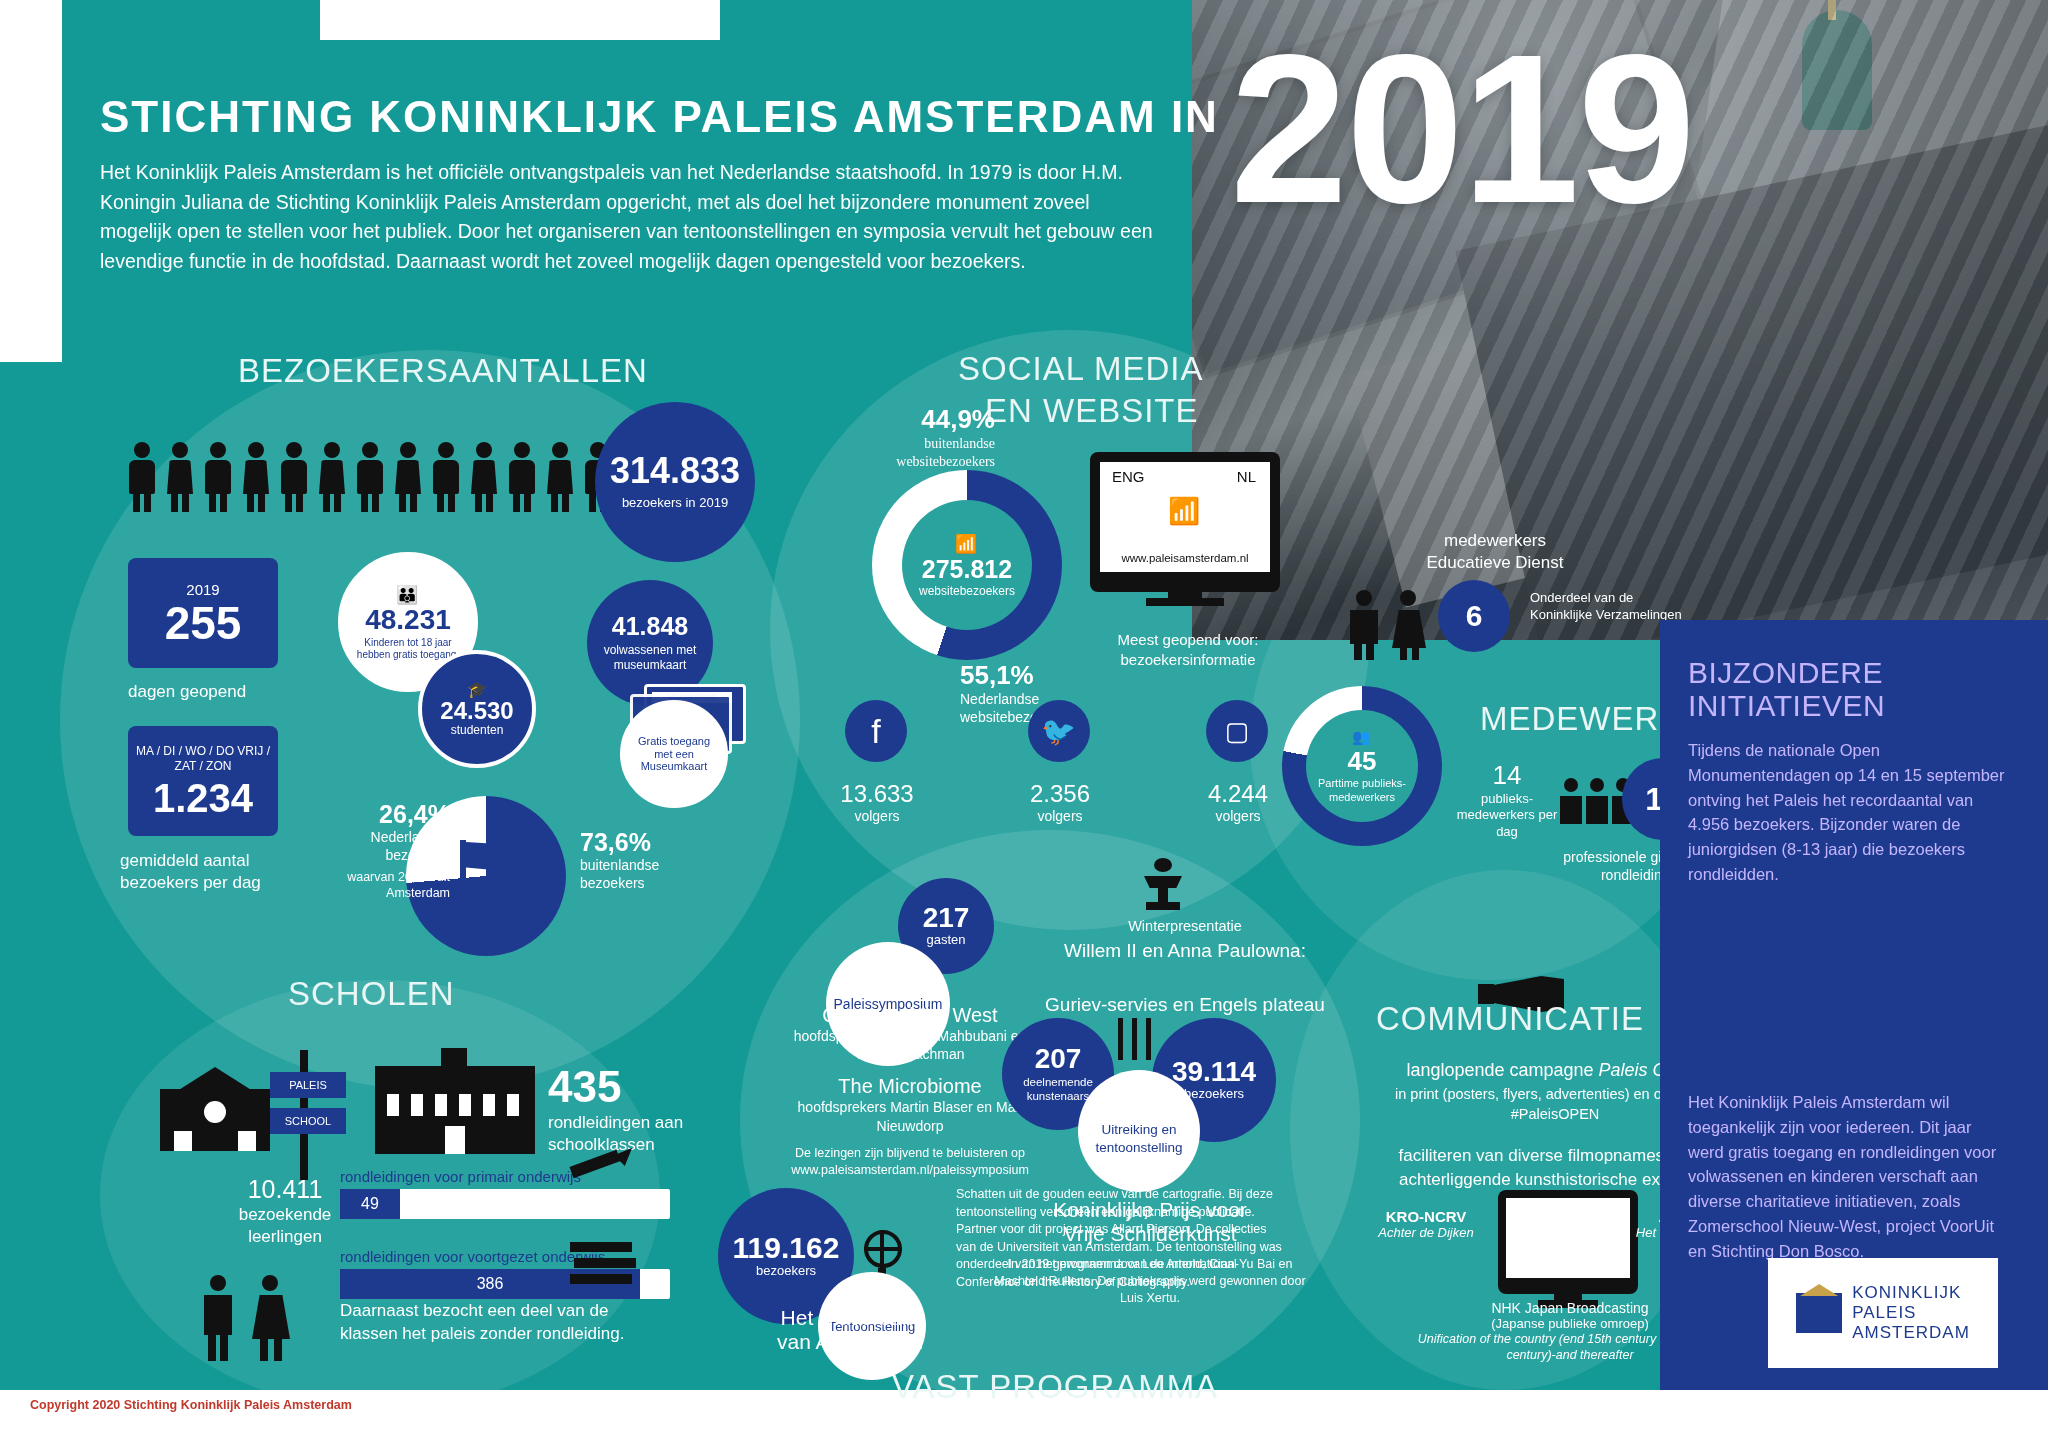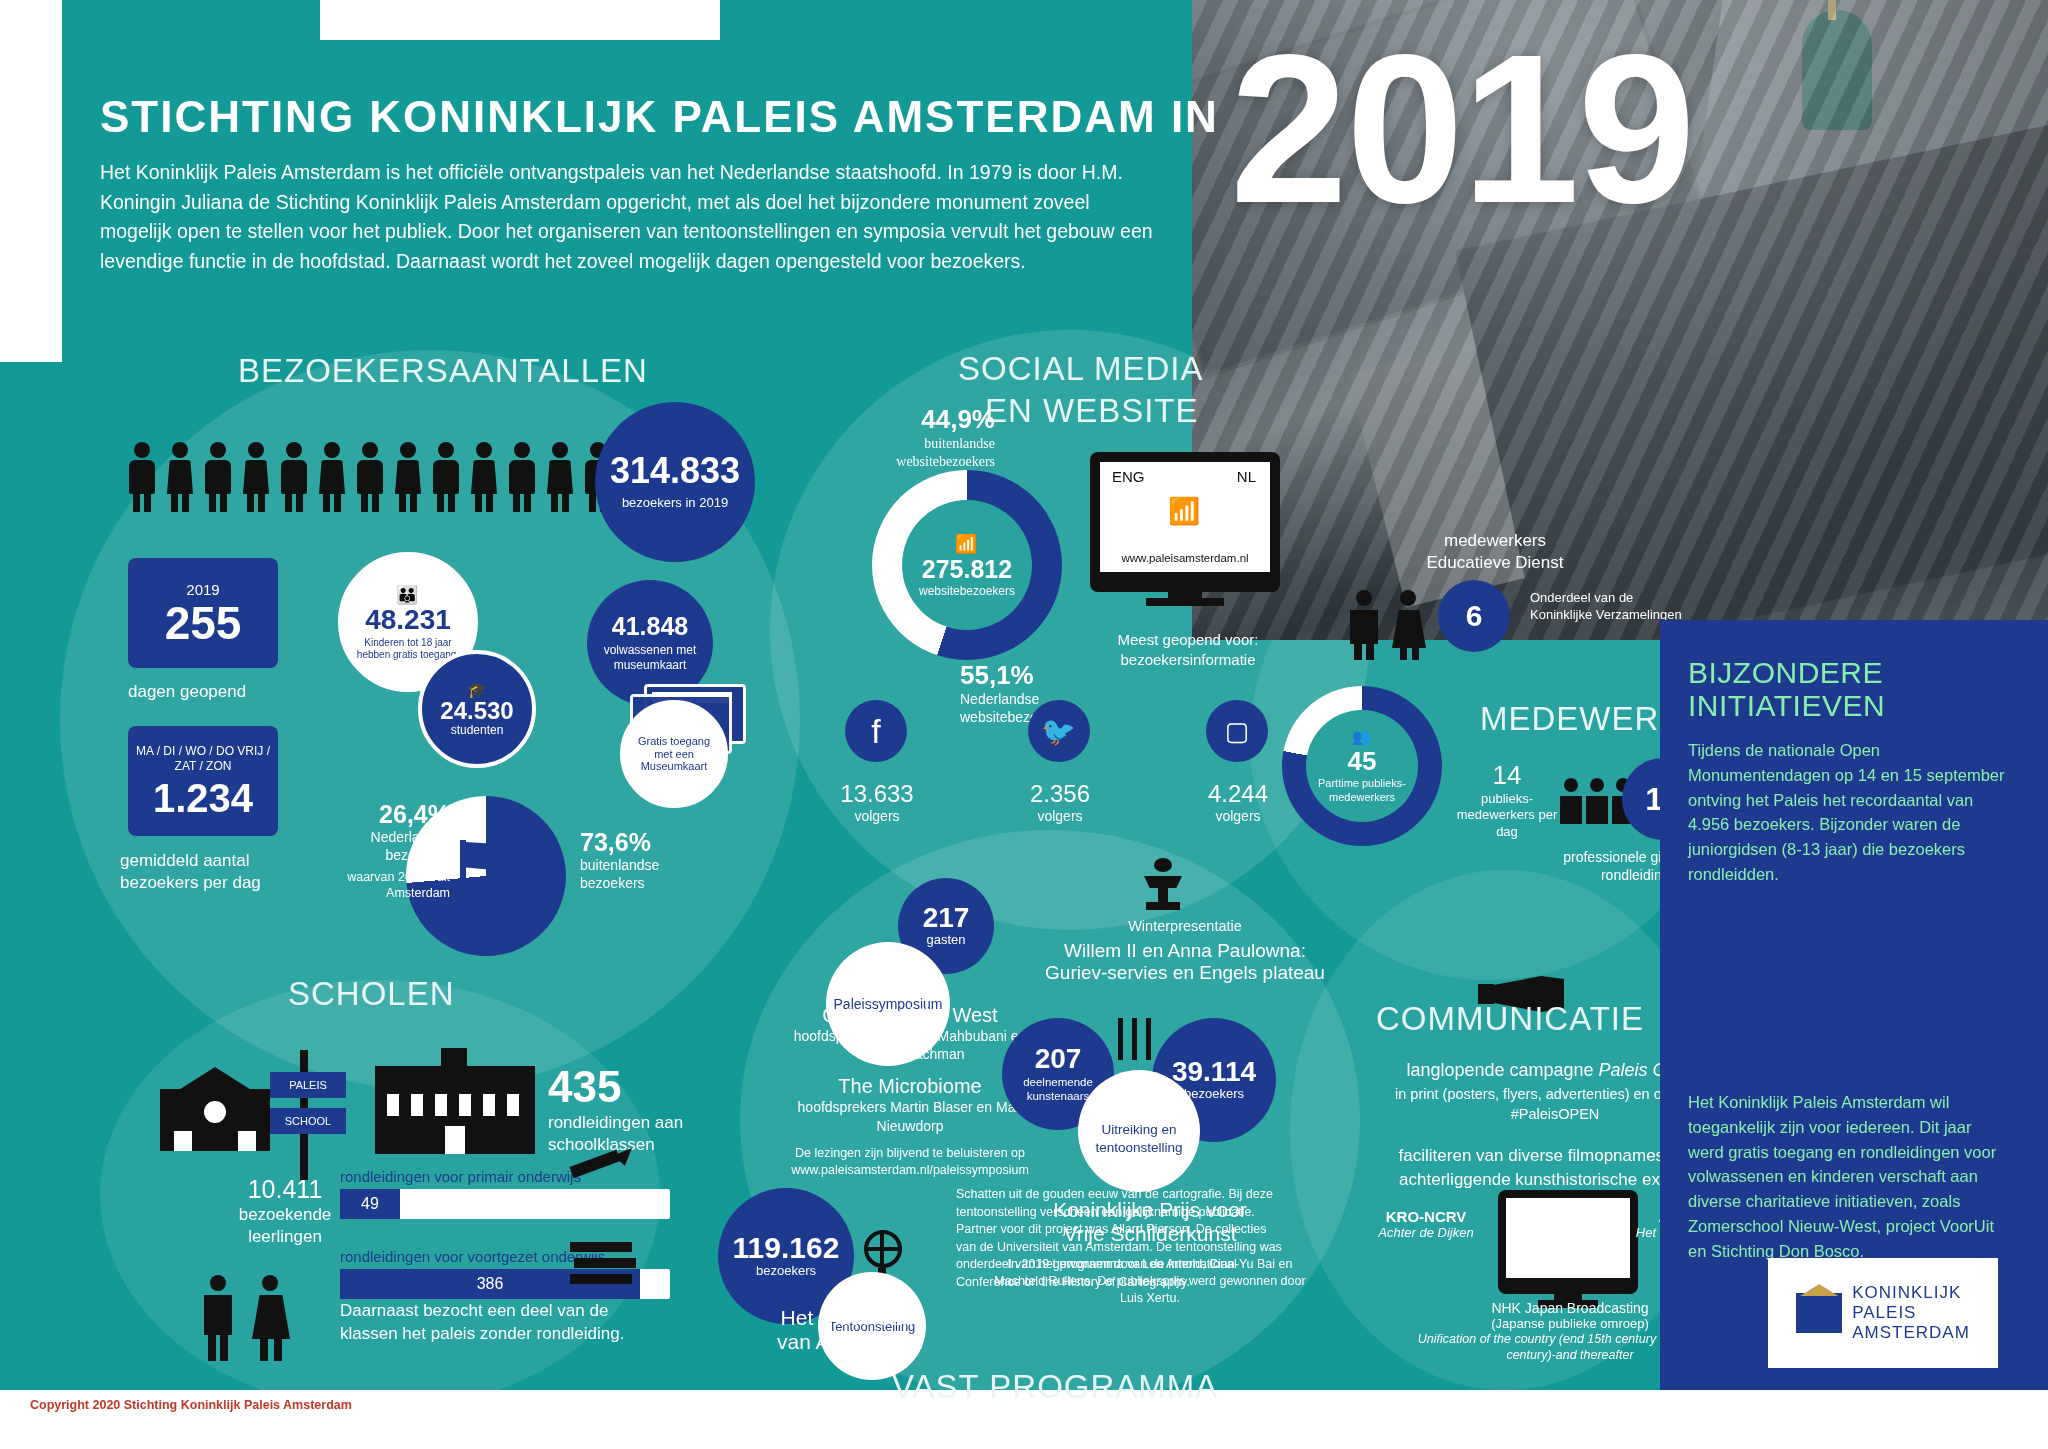--- a/index.html
+++ b/index.html
@@ -82,21 +82,21 @@
   .badge{position:absolute;background:#1e3a8f;color:#fff;border-radius:8px;display:flex;flex-direction:column;align-items:center;justify-content:center;text-align:center;}
 
   .bar-wrap{position:absolute;}
   .bar-label{color:#1e3a8f;font-size:15px;margin-bottom:4px;}
   .bar-track{background:#ffffff;height:30px;width:330px;position:relative;border-radius:2px;}
   .bar-fill{background:#1e3a8f;height:30px;position:absolute;left:0;top:0;color:#fff;font-size:16px;display:flex;align-items:center;justify-content:center;}
 
   .donut{position:absolute;border-radius:50%;}
   .donut .hole{position:absolute;border-radius:50%;background:#26a5a0;}
 
-  .right-panel{position:absolute;left:1660px;top:620px;width:388px;height:770px;background:#1e3a8f;color:#86efac;}
+  .right-panel{position:absolute;left:1660px;top:620px;width:388px;height:770px;background:#1e3a8f;color:#c4b5fd;}
   .rp-title{position:absolute;left:28px;top:36px;width:330px;font-size:30px;line-height:1.1;letter-spacing:.5px;}
   .rp-p{position:absolute;left:28px;width:320px;font-size:16.5px;line-height:1.5;}
 
   .logo-box{position:absolute;left:1768px;top:1258px;width:230px;height:110px;background:#ffffff;display:flex;align-items:center;justify-content:center;}
   .logo-inner{display:flex;align-items:center;gap:10px;}
   .logo-mark{width:46px;height:40px;background:#1e3a8f;position:relative;}
   .logo-mark:before{content:"";position:absolute;left:4px;top:-9px;width:38px;height:12px;background:#c8a24a;clip-path:polygon(50% 0,100% 100%,0 100%);}
   .logo-txt{color:#1e3a8f;font-size:17px;line-height:1.18;letter-spacing:1px;}
 
   .copyright{position:absolute;left:30px;top:1398px;color:#c0392b;font-size:12.5px;font-weight:bold;}
@@ -481,21 +481,21 @@
 
 <div class="icon" style="left:1140px;top:858px;width:46px;height:52px;">
   <div style="position:absolute;left:14px;top:0;width:18px;height:14px;border-radius:50%;background:#111;"></div>
   <div style="position:absolute;left:4px;top:18px;width:38px;height:12px;background:#111;clip-path:polygon(0 0,100% 0,85% 100%,15% 100%);"></div>
   <div style="position:absolute;left:18px;top:30px;width:10px;height:14px;background:#111;"></div>
   <div style="position:absolute;left:6px;top:44px;width:34px;height:8px;background:#111;"></div>
 </div>
 <div class="txt w" style="left:1020px;top:918px;width:330px;text-align:center;">
   <div style="font-size:14.5px;">Winterpresentatie</div>
   <div style="font-size:19px;margin-top:6px;">Willem II en Anna Paulowna:</div>
-  <div style="font-size:19px;">Guriev-servies en Engels plateau</div>
+  <div style="font-size:19px;margin-top:32px;">Guriev-servies en Engels plateau</div>
 </div>
 
 <div class="circ navy" style="left:1002px;top:1018px;width:112px;height:112px;">
   <div class="num" style="font-size:28px;">207</div>
   <div class="cap" style="font-size:11.5px;padding:0 10px;margin-top:3px;">deelnemende kunstenaars</div>
 </div>
 <div class="circ navy" style="left:1152px;top:1018px;width:124px;height:124px;">
   <div class="num" style="font-size:28px;">39.114</div>
   <div class="cap" style="font-size:13px;">bezoekers</div>
 </div>

